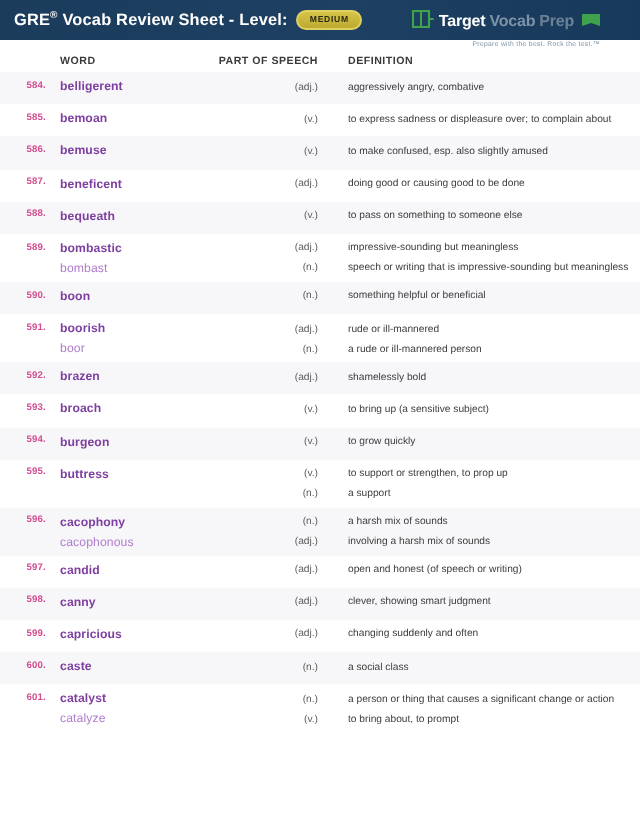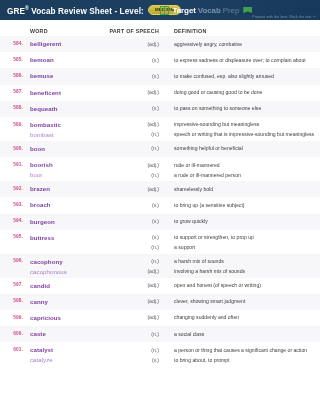--- a/index.html
+++ b/index.html
@@ -37,28 +37,28 @@
     font-weight:bold;
     letter-spacing:.35px;
     border-radius:6px;
     padding:2px 6px 2px 6px;
     line-height:1;
     display:inline-block;
     border:1px solid #e0d060;
   }
   .logo-wrap {
     position:absolute;
-    right:4px; top:1px;
-    display:flex; align-items:flex-end;
+    right:20px; top:1px;
+    display:flex; flex-direction:column; align-items:flex-end;
   }
   .logo-row { display:flex; align-items:center; gap:2px; }
   .logo-mark { display:block; }
   .logo-target { color:#ffffff; font-size:8px; font-weight:bold; letter-spacing:-.1px; }
   .logo-test { color:#7d93a8; font-size:8px; font-weight:bold; letter-spacing:-.1px; }
-  .logo-prep { color:#6b8196; font-size:8px; font-weight:normal; letter-spacing:-.1px;text-align:center; }
+  .logo-prep { color:#6b8196; font-size:8px; font-weight:bold; letter-spacing:-.1px;text-align:center; }
   .logo-flag {
     width:9px; height:6px; background:#3fa34d; margin-left:2px; display:inline-block;
     clip-path:polygon(0 0,100% 0,100% 100%,50% 74%,0 100%);
   }
   .logo-tag {
     color:#7e93a6; font-size:3.4px; letter-spacing:.15px; margin-top:.5px; white-space:nowrap;
   }
 
   
   .table { width:320px; }

